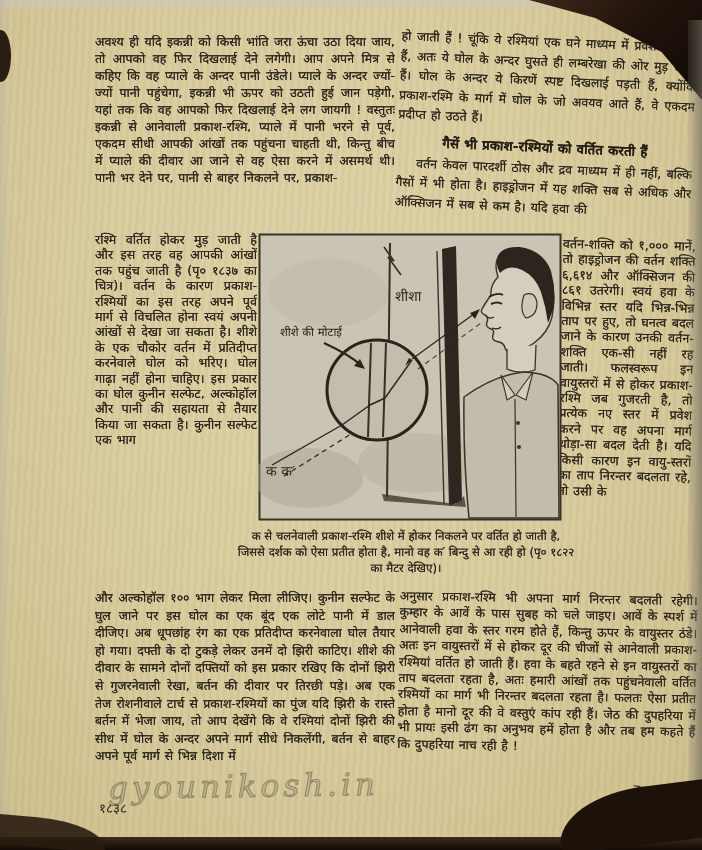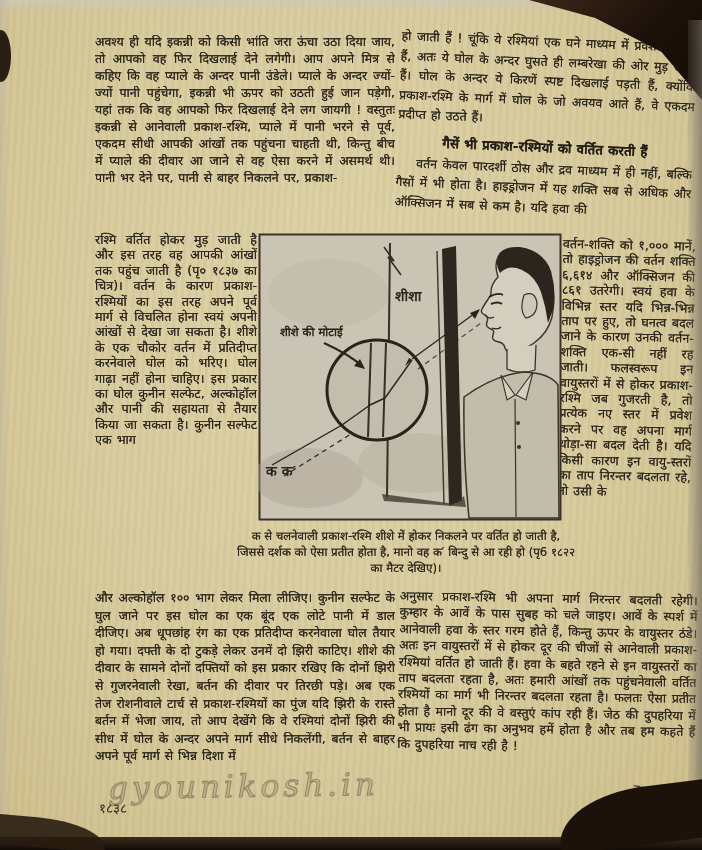--- a/index.html
+++ b/index.html
@@ -27,21 +27,21 @@
   .heading{
     position:absolute;color:#241e14;font-weight:bold;text-align:center;
     font-size:13.2px;letter-spacing:0.3px;
     text-shadow:0 0 0.6px rgba(36,30,20,0.9);
   }
   .caption{
     position:absolute;color:#2b241a;text-align:center;
     font-size:11.6px;line-height:15.8px;
     text-shadow:0 0 0.5px rgba(43,36,26,0.8);
   }
-  .figure-box{position:absolute;left:258px;top:233px;width:304px;height:288px;font-weight:bold;}
+  .figure-box{position:absolute;left:258px;top:233px;width:304px;height:288px;}
   .footer-no{position:absolute;left:99px;top:799px;font-size:13.5px;color:#2b241a;}
   .running-title{
     position:absolute;left:633px;top:783px;font-size:12.5px;color:#2b241a;
     transform:rotate(7deg);white-space:nowrap;
   }
   .watermark{
     position:absolute;left:108px;top:766px;width:540px;
     font-family:"DejaVu Serif",serif;font-style:italic;
     font-size:31px;letter-spacing:4px;white-space:nowrap;
     color:rgba(110,102,82,0.18);
@@ -137,21 +137,21 @@
     <path d="M257 166 L258 284" stroke="#39332a" stroke-width="1.2" fill="none"></path>
     <circle cx="260" cy="190" r="2" fill="#39332a"></circle>
     <circle cx="261" cy="214" r="2" fill="#39332a"></circle>
 
     <text x="137" y="68" font-size="14">शीशा</text>
     <text x="22" y="103" font-size="11.5">शीशे की मोटाई</text>
     <text x="8" y="243" font-size="14">क क′</text>
   </svg>
 </div>
 
-<div class="caption" style="left:237px;top:529px;width:338px;">क से चलनेवाली प्रकाश-रश्मि शीशे में होकर निकलने पर वर्तित हो जाती है, जिससे दर्शक को ऐसा प्रतीत होता है, मानो वह क′ बिन्दु से आ रही हो (पृ6 १८२२ का मैटर देखिए)।</div>
+<div class="caption" style="left:237px;top:529px;width:338px;">क से चलनेवाली प्रकाश-रश्मि शीशे में होकर निकलने पर वर्तित हो जाती है, जिससे दर्शक को ऐसा प्रतीत होता है, मानो वह क′ बिन्दु से आ रही हो (पृ० १८२२ का मैटर देखिए)।</div>
 
 <div class="watermark">gyounikosh.in</div>
 
 <div class="footer-no">१८३८</div>
 <div class="running-title">दृश्य-जगत्</div>
 
 <div class="edge-top"></div>
 <div class="edge-left"></div>
 <div class="left-nub"></div>
 <div class="corner-tr"></div>

